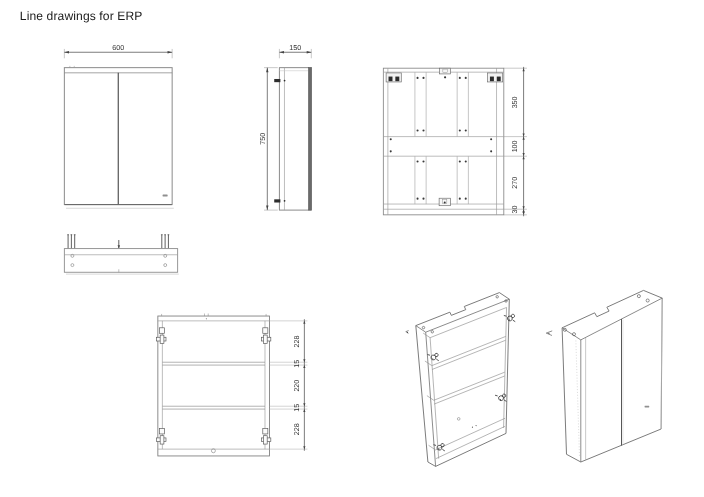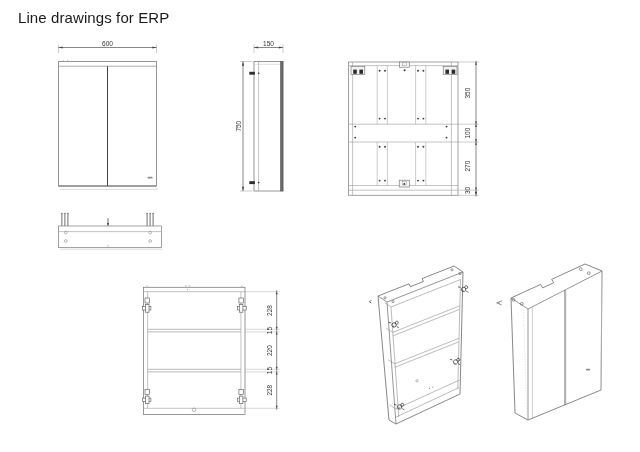--- a/index.html
+++ b/index.html
@@ -1,21 +1,21 @@
 <!DOCTYPE html>
 <html><head>
 <meta charset="utf-8">
 <style>
   html,body{margin:0;padding:0;background:#fff;}
   .canvas{
     position:relative;width:640px;height:452px;background:#ffffff;
     font-family:"Liberation Sans", sans-serif;overflow:hidden;
   }
   .title{
-    position:absolute;left:18px;top:9px;font-size:15px;color:#1a1a1a;
+    position:absolute;left:18px;top:9px;font-size:11px;color:#1a1a1a;
     letter-spacing:.1px;
   }
   .view{position:absolute;}
   svg{display:block;}
   .dim{font-size:6.5px;fill:#333;}
 </style>
 </head>
 <body>
 
 <div class="canvas">

